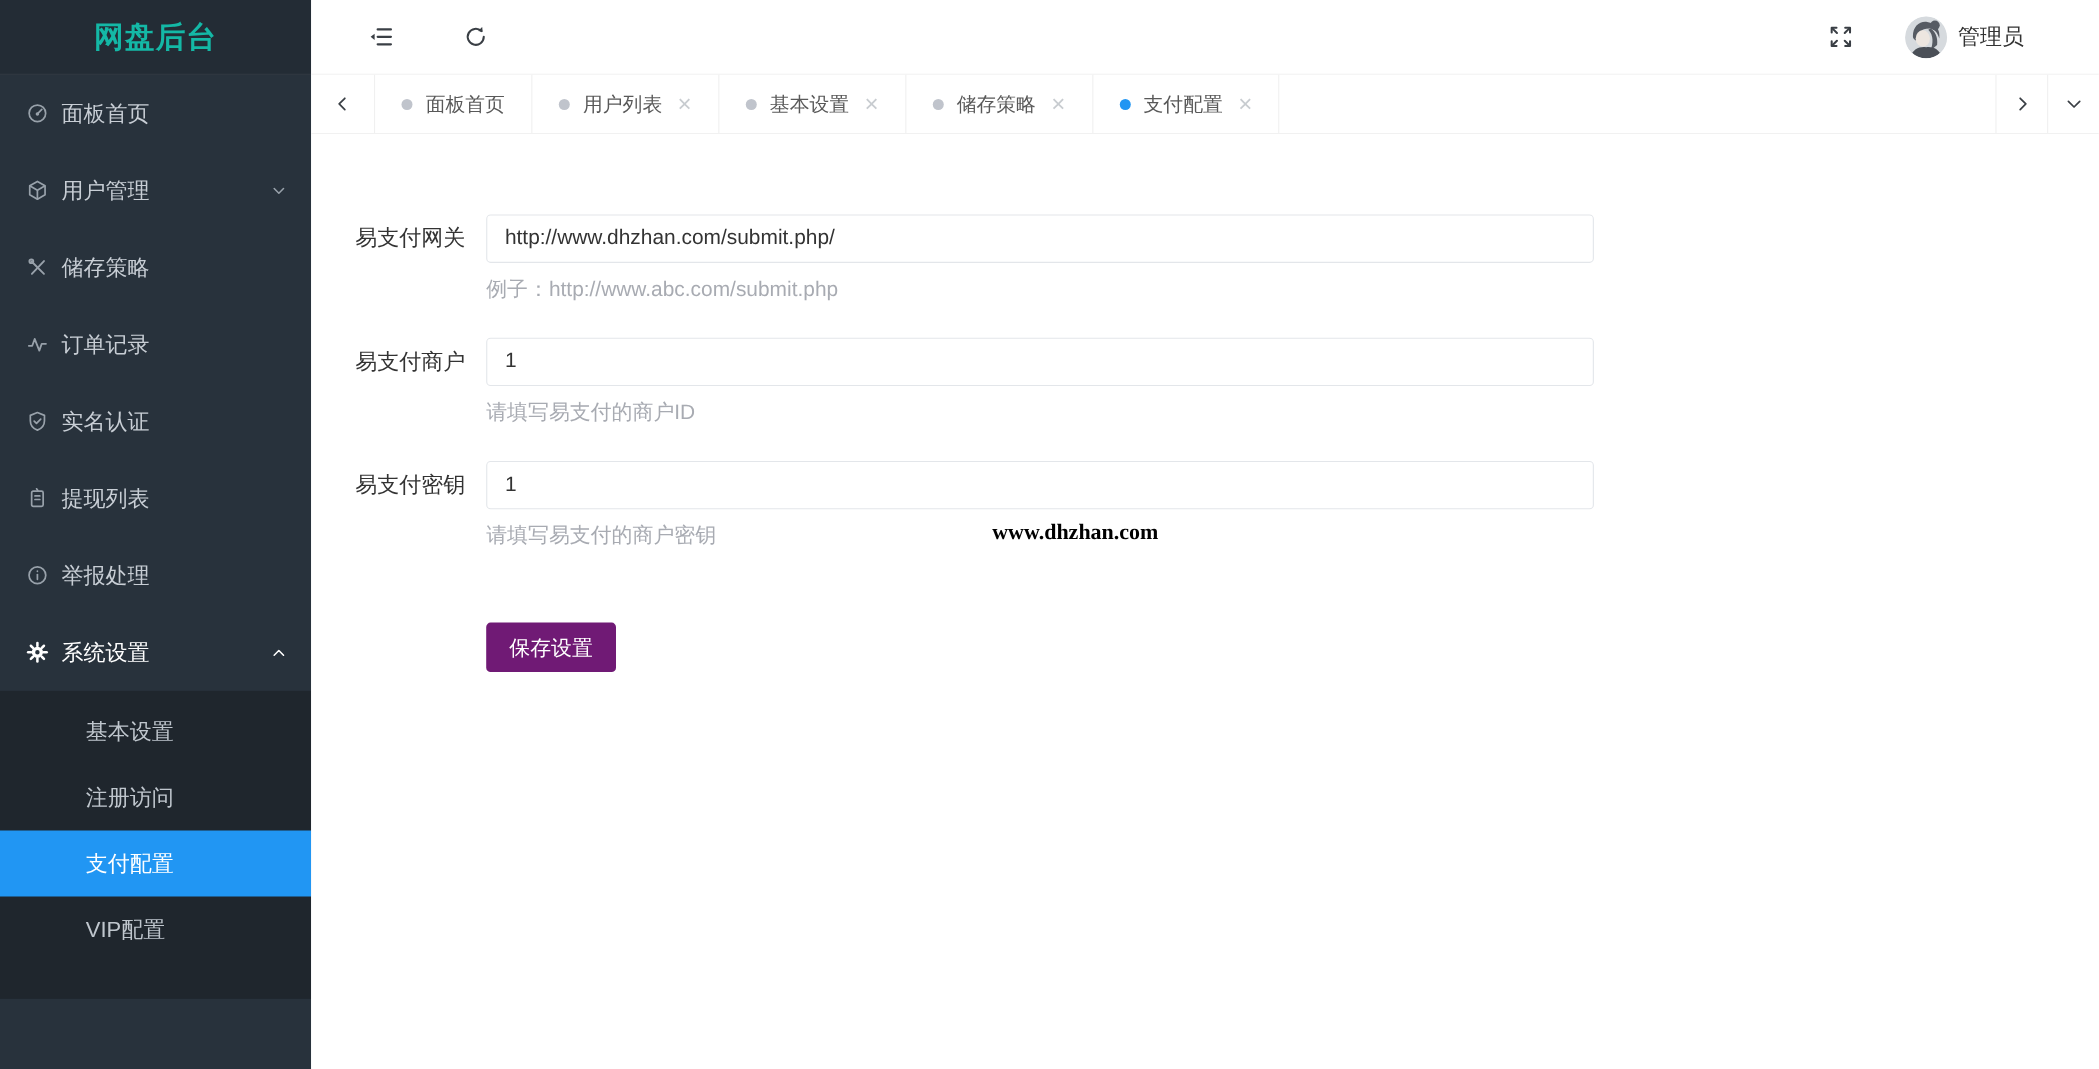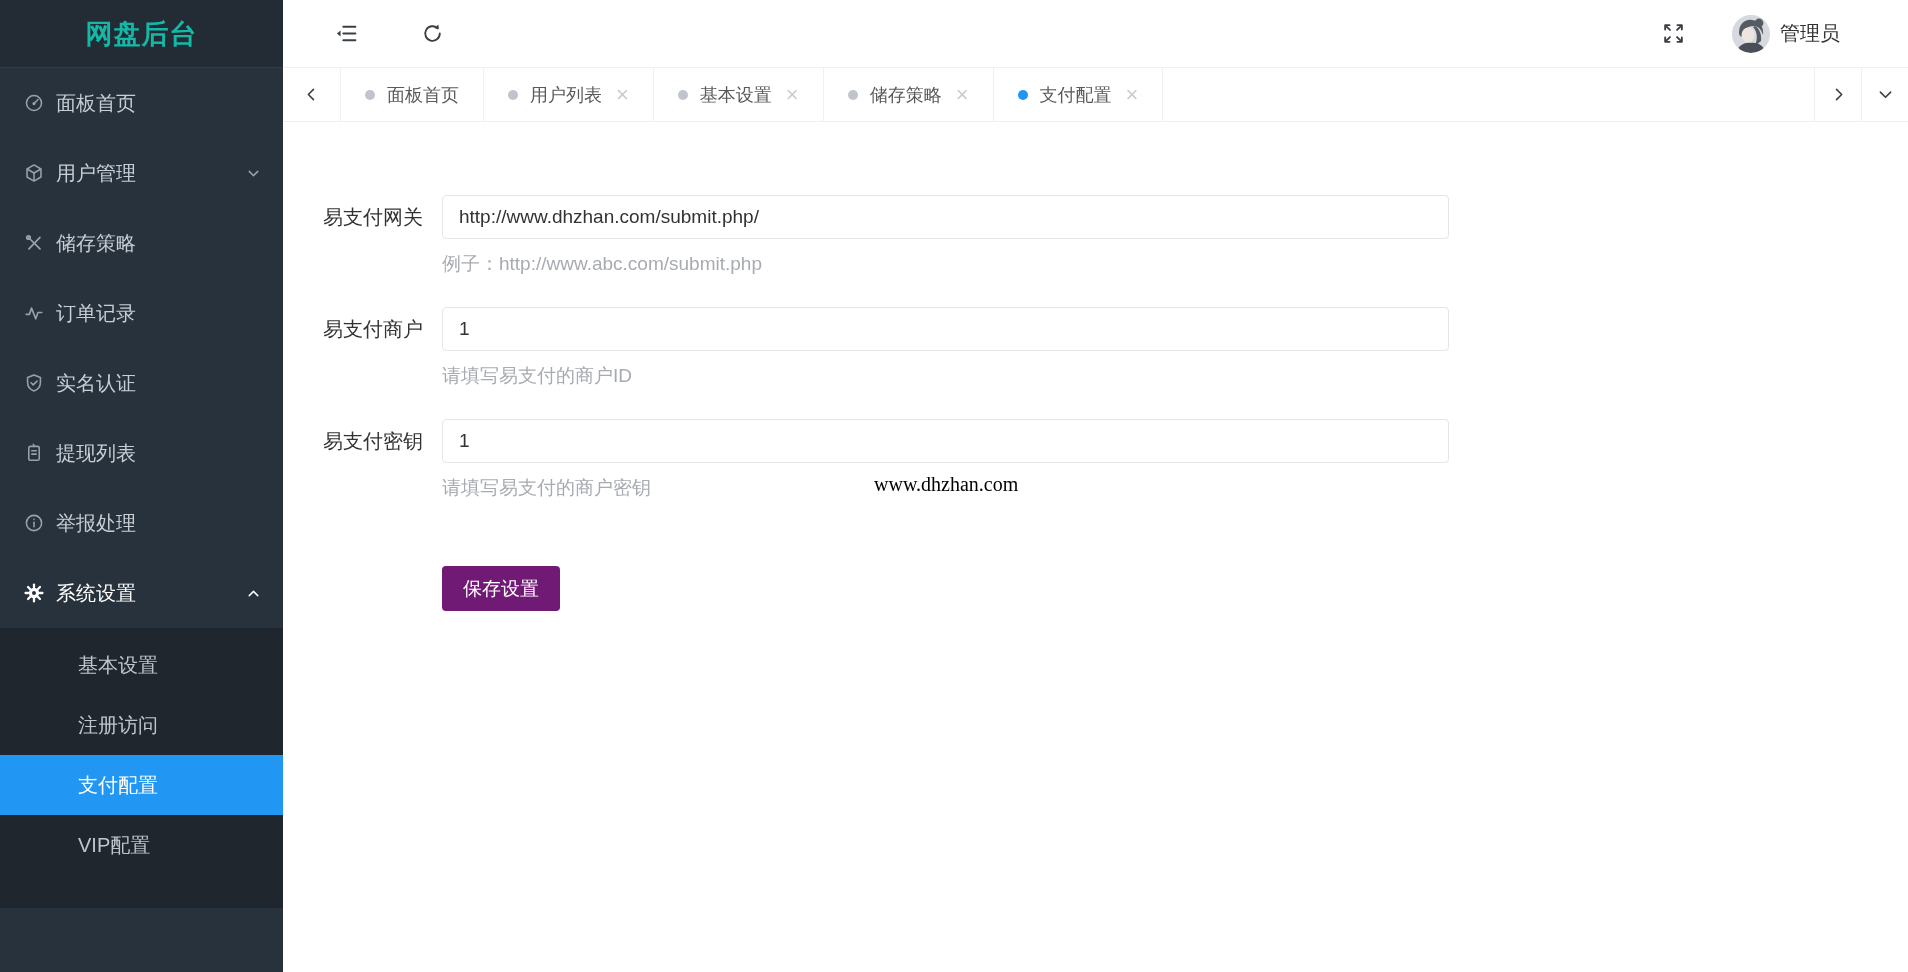--- a/index.html
+++ b/index.html
@@ -59,22 +59,22 @@
   
   .content { flex:1; padding:73px 0 0 40px; background:#fff; position:relative; }
   .form-row { display:flex; align-items:flex-start; margin-bottom:31px; }
   .form-label { width:100px; margin-right:19px; text-align:center; font-size:20px;
                 color:#333; line-height:44px; white-space:nowrap; }
   .form-field { width:1007px; position:relative; }
   .text-input { width:100%; height:44px; border:1px solid #E3E6EA; border-radius:4px;
                 padding:0 16px; font-size:19px; color:#333; outline:none; background:#fff;
                 font-family:"Liberation Sans","DejaVu Sans",sans-serif; }
   .helper { margin-top:13px; font-size:19px; color:#A8ABB2; line-height:24px; position:relative; }
-  .watermark { position:absolute; left:432px; top:-4px; font-family:"Liberation Serif","DejaVu Serif",serif;
-               font-weight:normal; font-size:20px; color:#000; white-space:nowrap; }
+  .watermark { position:absolute; left:460px; top:-4px; font-family:"Liberation Serif","DejaVu Serif",serif;
+               font-weight:bold; font-size:20px; color:#000; white-space:nowrap; }
   .save-row { margin-top:66px; margin-left:119px; }
   .save-btn { width:118px; height:45px; background:#701a75; color:#fff; font-size:19px;
               border:none; border-radius:4px; cursor:pointer;
               font-family:"Liberation Sans","DejaVu Sans",sans-serif; }
 </style>
 </head>
 <body>
 
 <div class="app">
 

